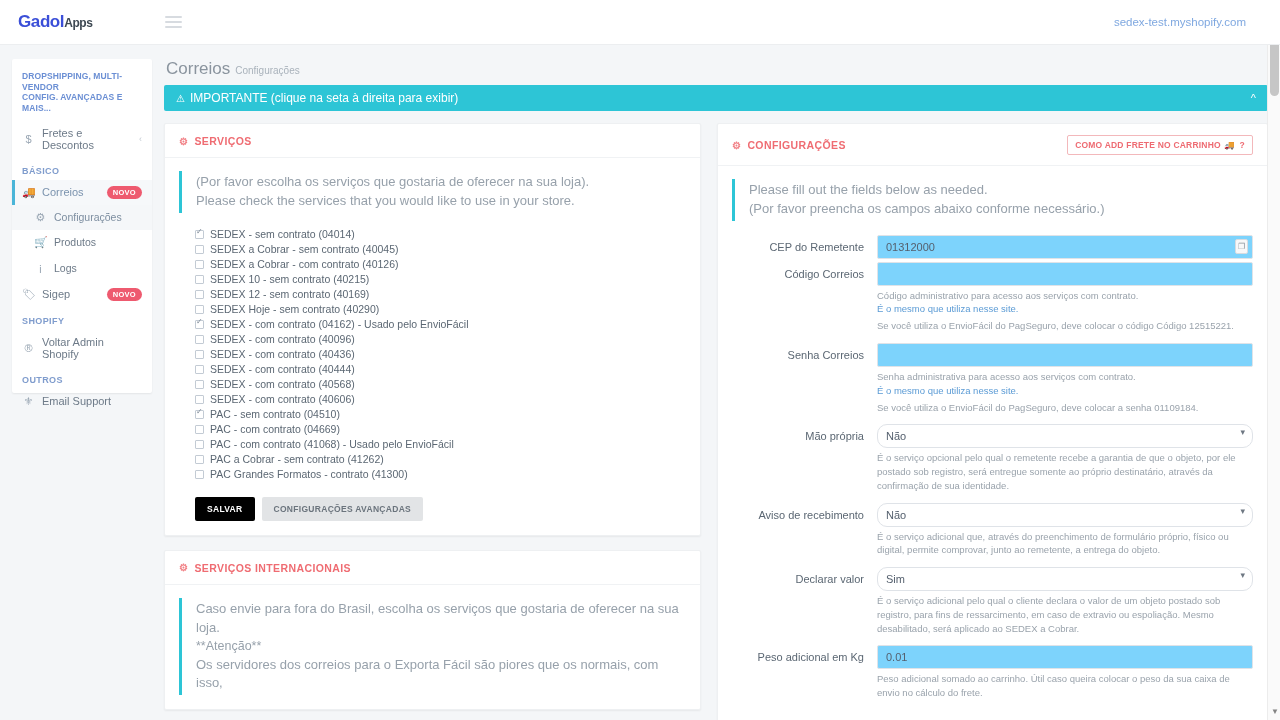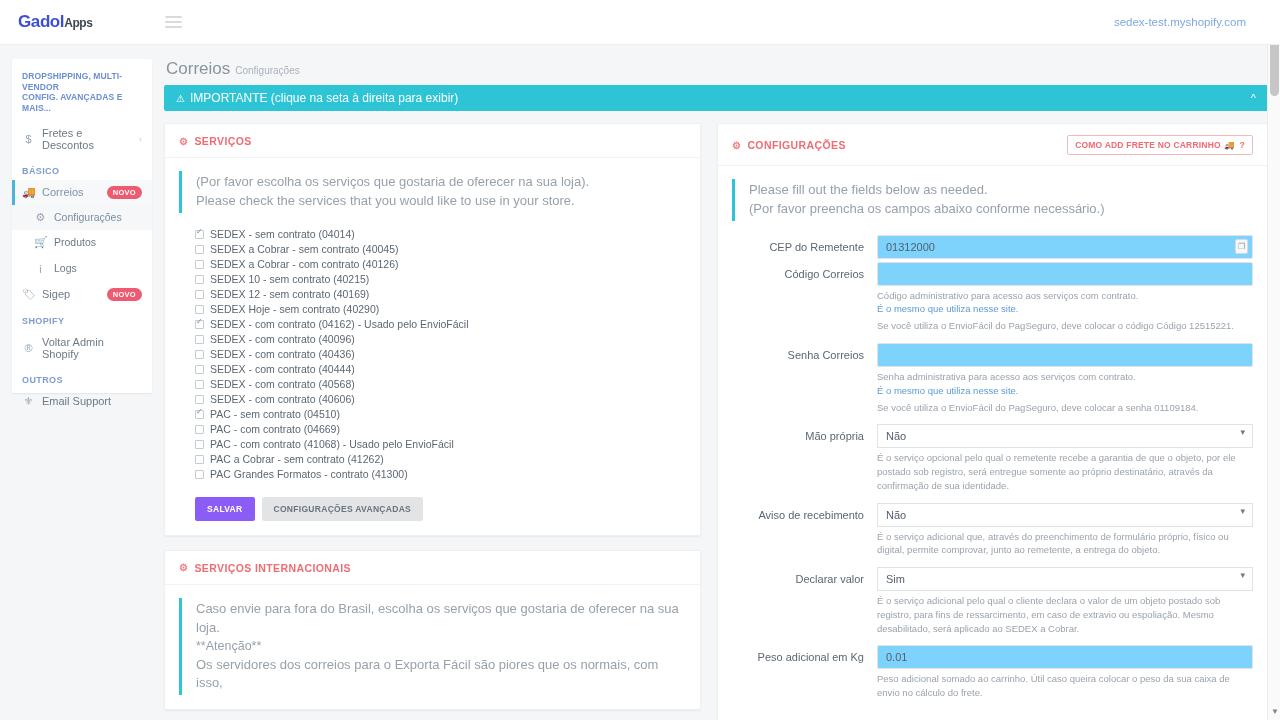--- a/index.html
+++ b/index.html
@@ -123,21 +123,21 @@
     content: "✓"; position: absolute; left: 0px; top: -3px;
     font-size: 8px; color: #7a8795; line-height: 1;
   }
   .chk-lbl { font-size: 10.5px; color: #5b6773; }
 
   .btnrow { display: flex; gap: 7px; margin-top: 15px; padding-left: 16px; }
   .btn {
     font-size: 8.5px; font-weight: bold; letter-spacing: .3px;
     padding: 7px 12px; border: none; border-radius: 2px; cursor: pointer;
   }
-  .btn-primary { background: #8b5cf6; color: #fff; }
+  .btn-primary { background: #000000; color: #fff; }
   .btn-default { background: #e2e4e6; color: #6b747d; }
 
   .intl-text { color: #97a1ab; font-size: 13px; line-height: 1.45; }
 
   
   .frow { display: flex; margin-bottom: 3px; }
   .flabel {
     flex: 0 0 145px; text-align: right; padding: 6px 13px 0 0;
     font-size: 11px; color: #5b6773; line-height: 1.25;
   }
@@ -150,21 +150,21 @@
   }
   .inp-wrap { position: relative; }
   .inp-addon {
     position: absolute; right: 5px; top: 4px;
     width: 13px; height: 15px; border: 1px solid #d7dbe0;
     border-radius: 2px; background: #f7f8f9; cursor: pointer;
     font-size: 8px; color: #8b949d; text-align: center; line-height: 14px;
   }
   .sel {
     width: 100%; height: 24px; border: 1px solid #dfe3e8;
-    border-radius: 0; padding: 0 8px; font-size: 11px;
+    border-radius: 10px; padding: 0 8px; font-size: 11px;
     color: #55606e; background: #fff; appearance: none;
     font-family: "Liberation Sans", sans-serif;
   }
   .sel-wrap { position: relative; }
   .sel-wrap::after {
     content: "▾"; position: absolute; right: 8px; top: 3px;
     font-size: 9px; color: #6e7782; pointer-events: none;
   }
   .hint { font-size: 9.5px; color: #9aa3ac; line-height: 1.45; padding: 3px 0 7px 0; }
 

